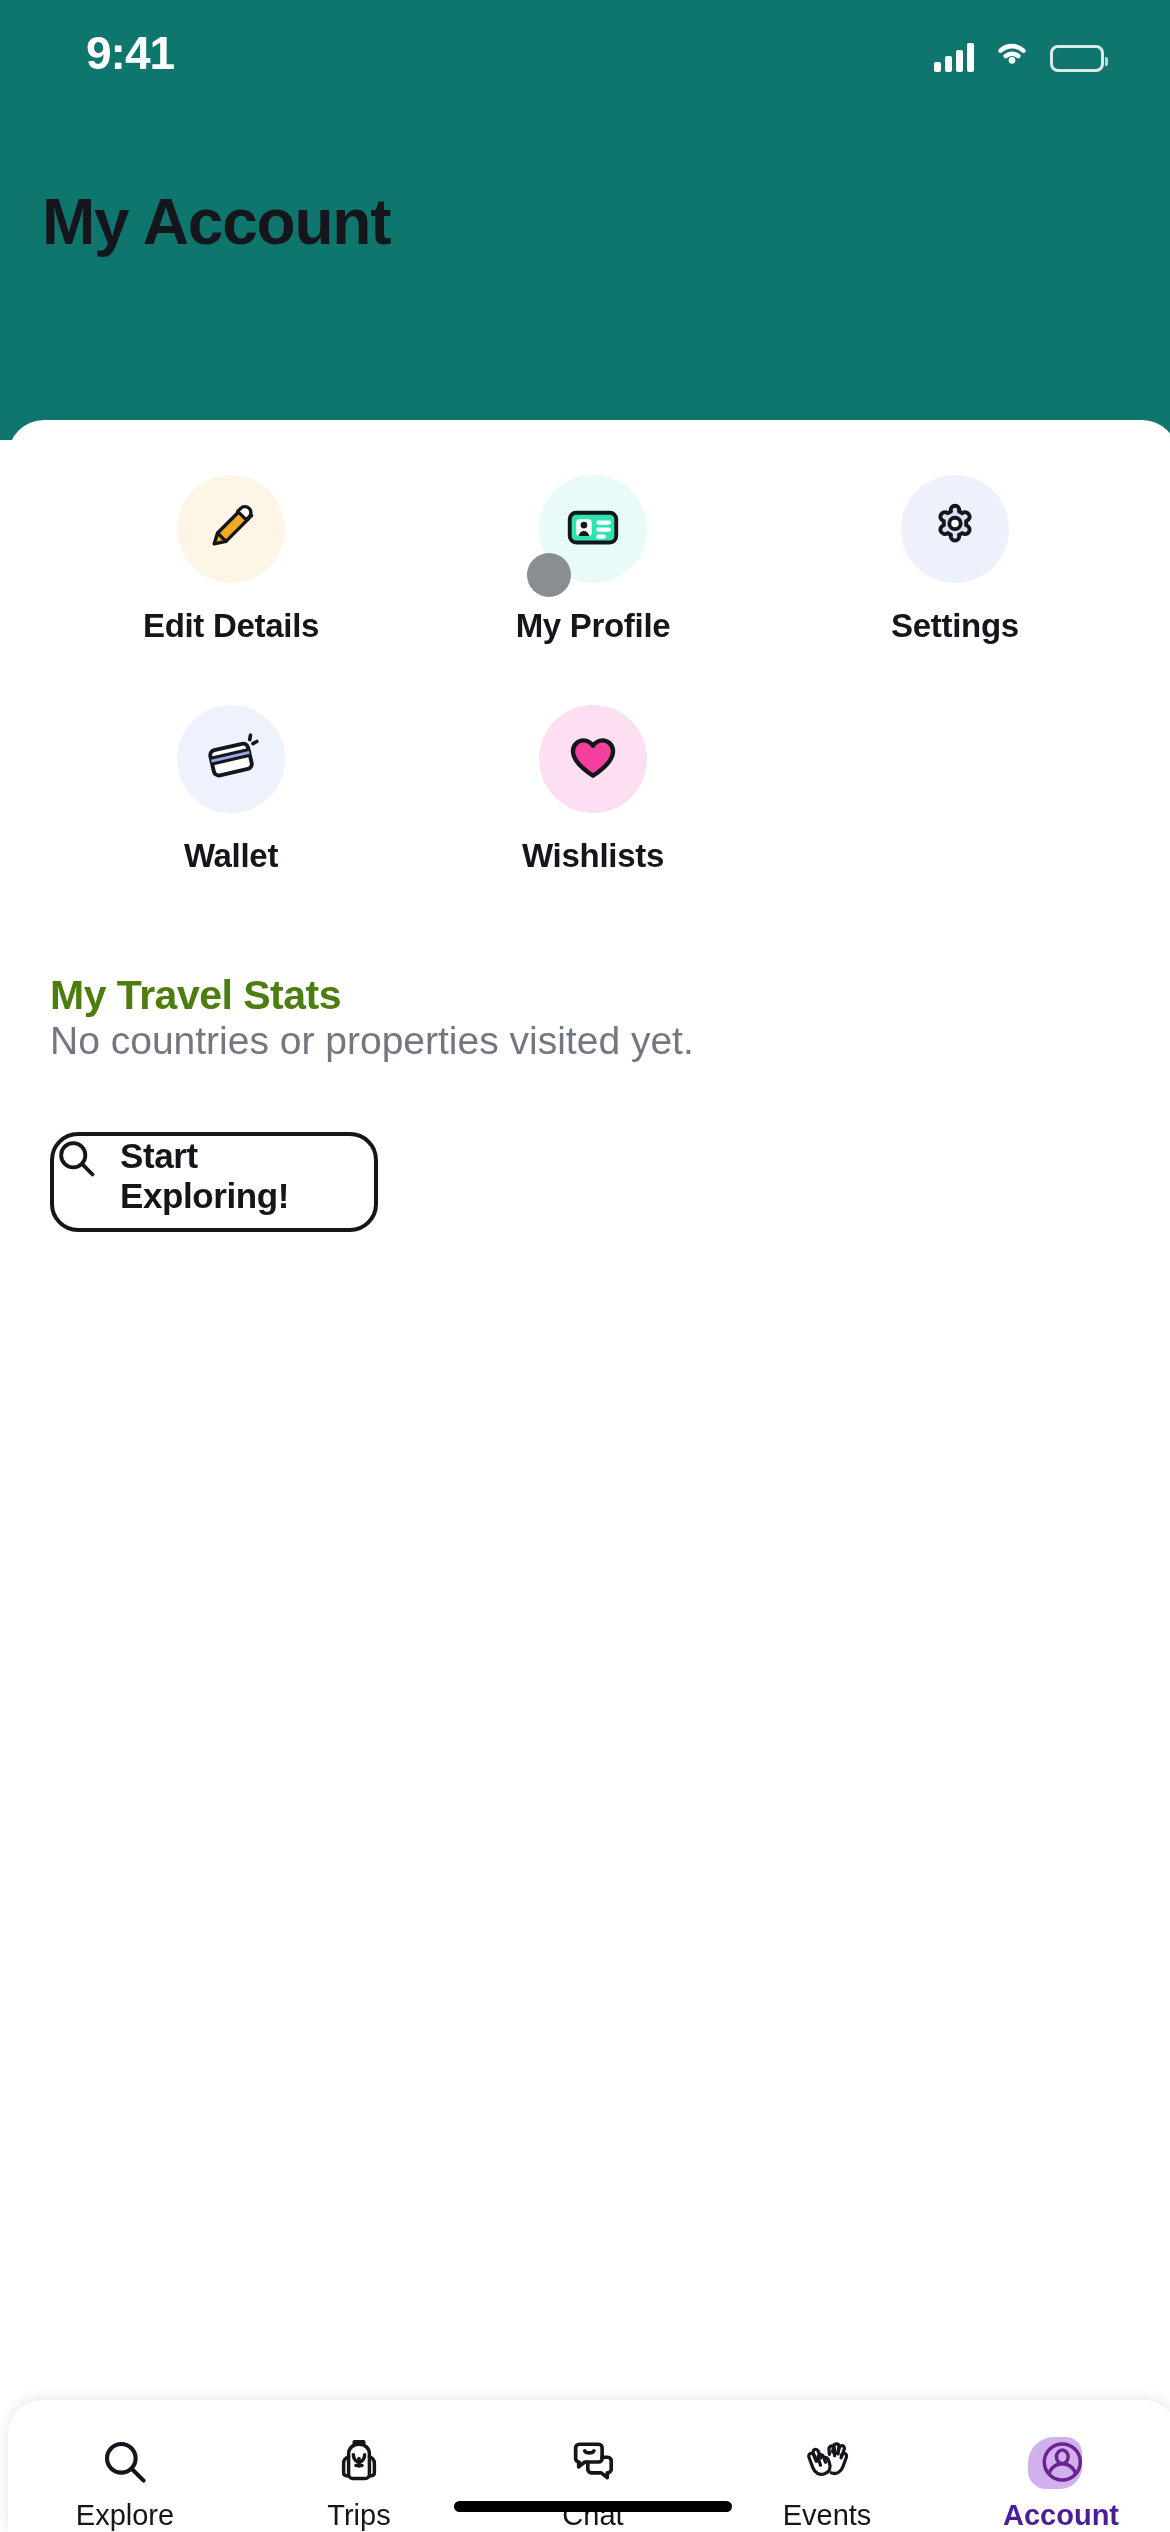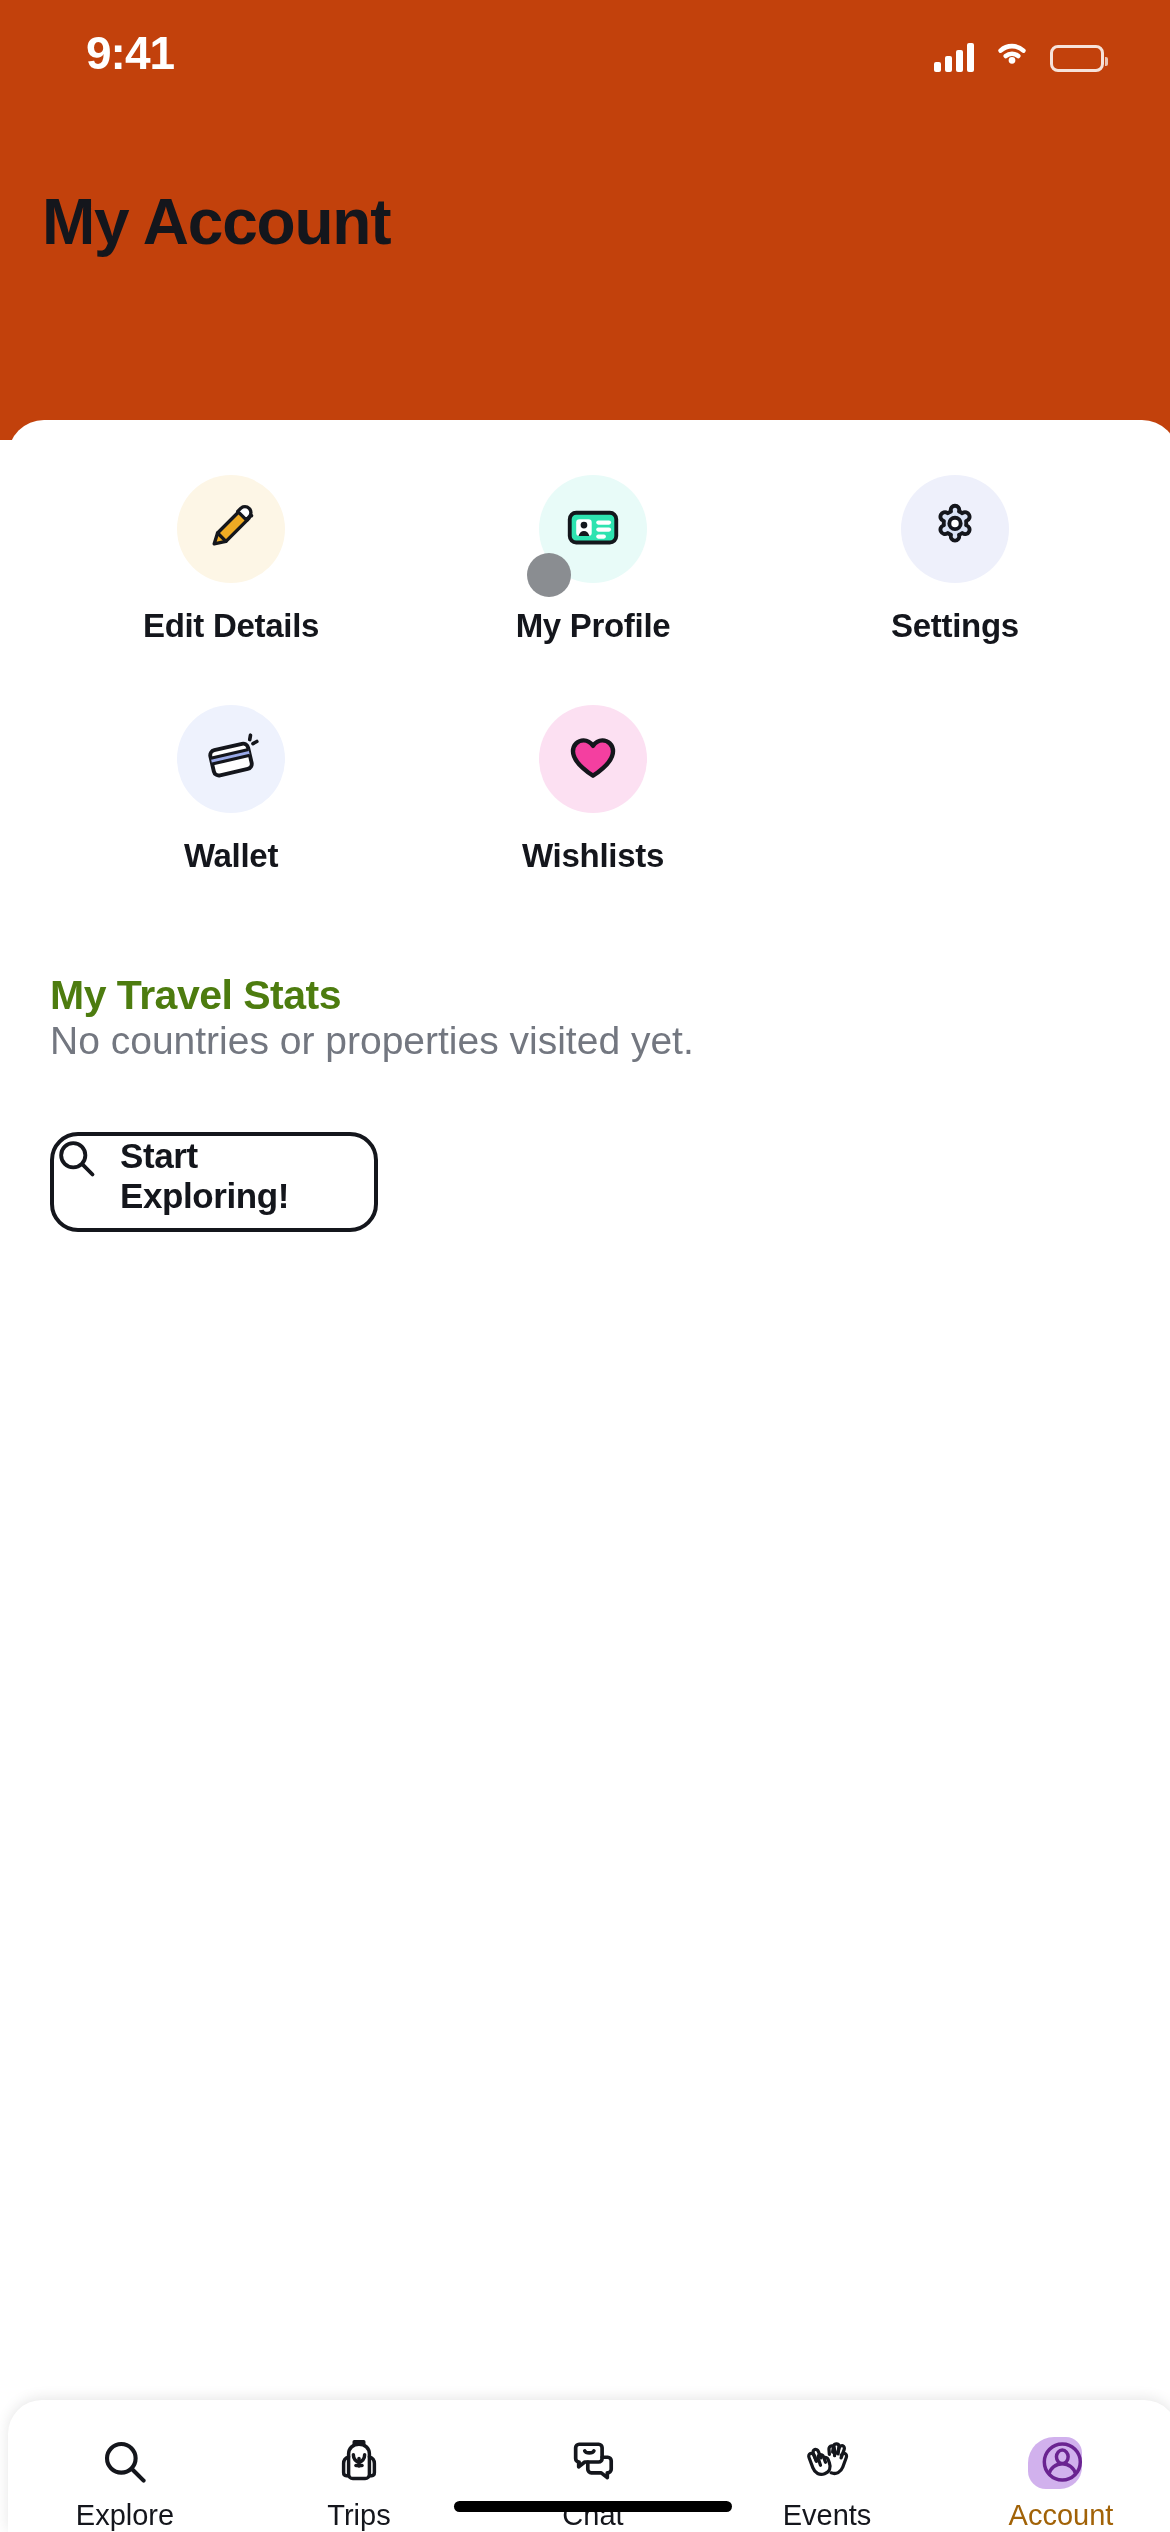--- a/index.html
+++ b/index.html
@@ -7,21 +7,21 @@
   body {
     font-family:"Liberation Sans", sans-serif;
     background:#ffffff;
     overflow:hidden;
     position:relative;
   }
 
   
   #header{
     position:absolute; left:0; top:0; width:1170px; height:440px;
-    background:#c2410c;
+    background:#0f766e;
   }
   #statusbar{
     position:absolute; left:0; top:0; width:1170px; height:110px;
   }
   #clock{
     position:absolute; left:86px; top:26px;
     font-size:46px; font-weight:700; color:#ffffff;
     letter-spacing:-1px;
   }
   #status-icons{
@@ -127,21 +127,21 @@
     align-items:center; justify-content:flex-end;
     padding-top:14px; cursor:pointer; position:relative;
   }
   .tab-icon{
     width:62px; height:62px; display:flex; align-items:center; justify-content:center;
     position:relative;
   }
   .tab-label{
     margin-top:6px; font-size:29px; font-weight:400; color:#14161c;
   }
-  .tab.active .tab-label{ font-weight:400; color:#a16207; }
+  .tab.active .tab-label{ font-weight:700; color:#4c1d95; }
   .blob{
     position:absolute; left:-2px; top:6px; width:54px; height:52px;
     background:#c9a3ea; border-radius:26px 16px 22px 18px; opacity:.85;
   }
   #home-indicator{
     position:absolute; left:50%; transform:translateX(-50%);
     bottom:20px; width:278px; height:11px; background:#000; border-radius:6px;
   }
 </style>
 </head>

